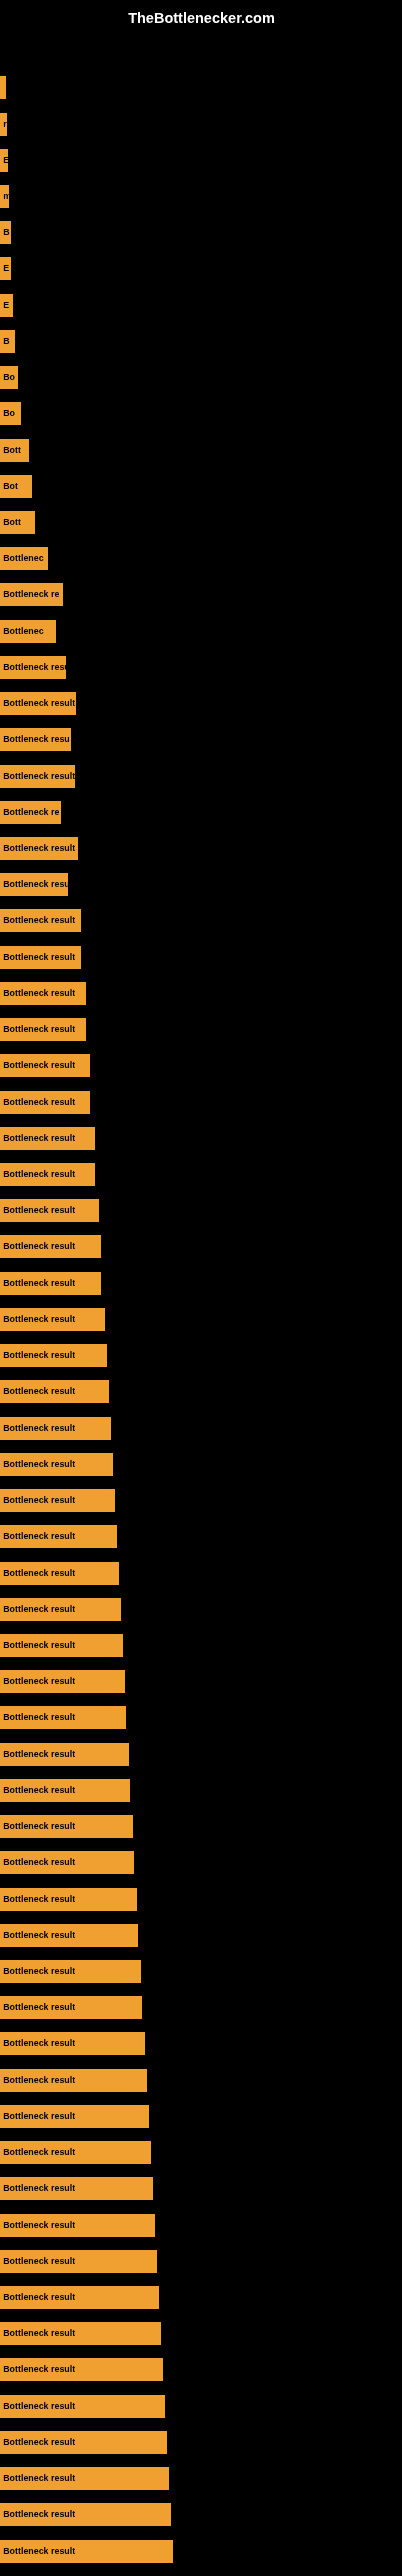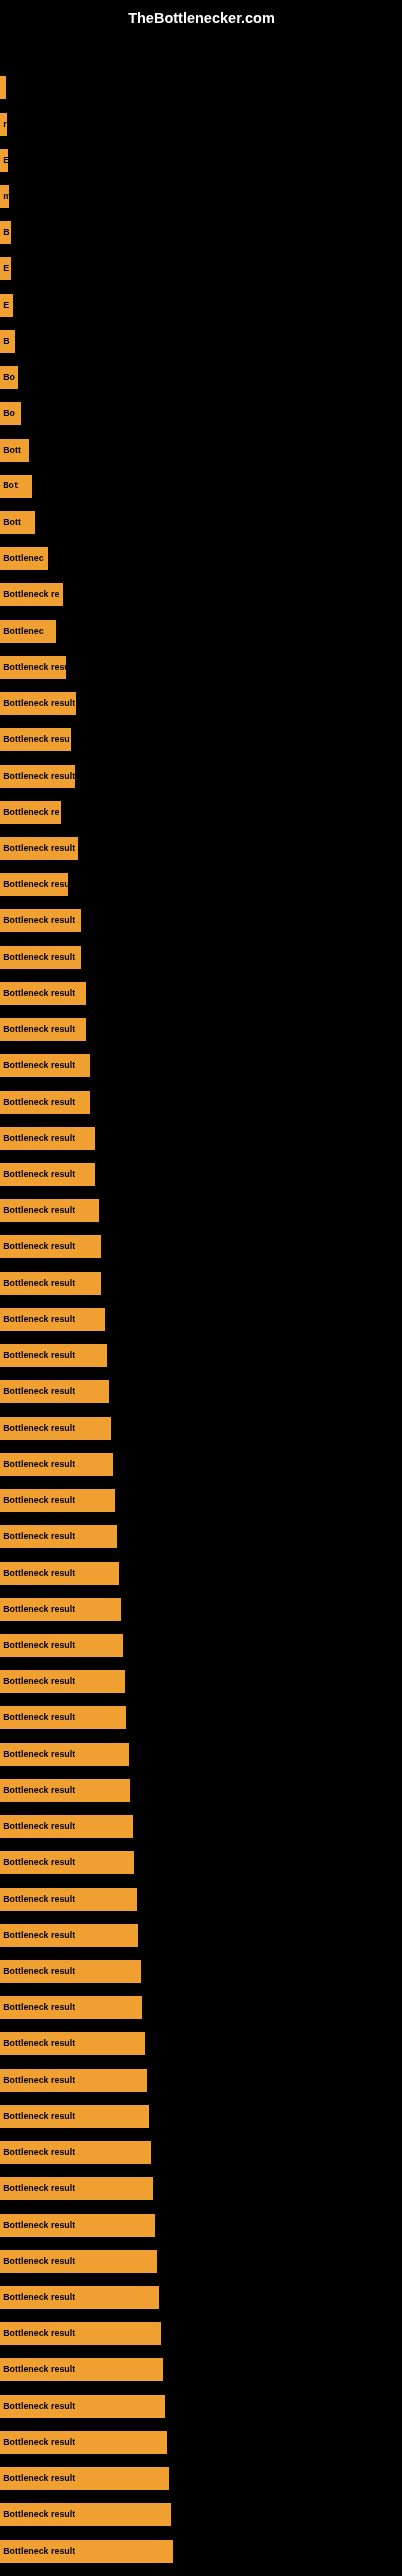--- a/index.html
+++ b/index.html
@@ -82,21 +82,21 @@
     </div>
     <div class="bar-item" style="top: 334px; width: 17.7px;">
       <span class="bar-label">Bo</span>
     </div>
     <div class="bar-item" style="top: 370px; width: 21px;">
       <span class="bar-label">Bo</span>
     </div>
     <div class="bar-item" style="top: 407px; width: 29px;">
       <span class="bar-label">Bott</span>
     </div>
-    <div class="bar-item" style="top: 443px; width: 32px; font-family: Liberation Mono, monospace;">
+    <div class="bar-item" style="top: 443px; width: 32px;">
       <span class="bar-label">Bot</span>
     </div>
     <div class="bar-item" style="top: 479px; width: 35px;">
       <span class="bar-label">Bott</span>
     </div>
     <div class="bar-item" style="top: 515px; width: 48px; align-items: center;">
       <span class="bar-label">Bottlenec</span>
     </div>
     <div class="bar-item" style="top: 551px; width: 63px;">
       <span class="bar-label">Bottleneck re</span>

